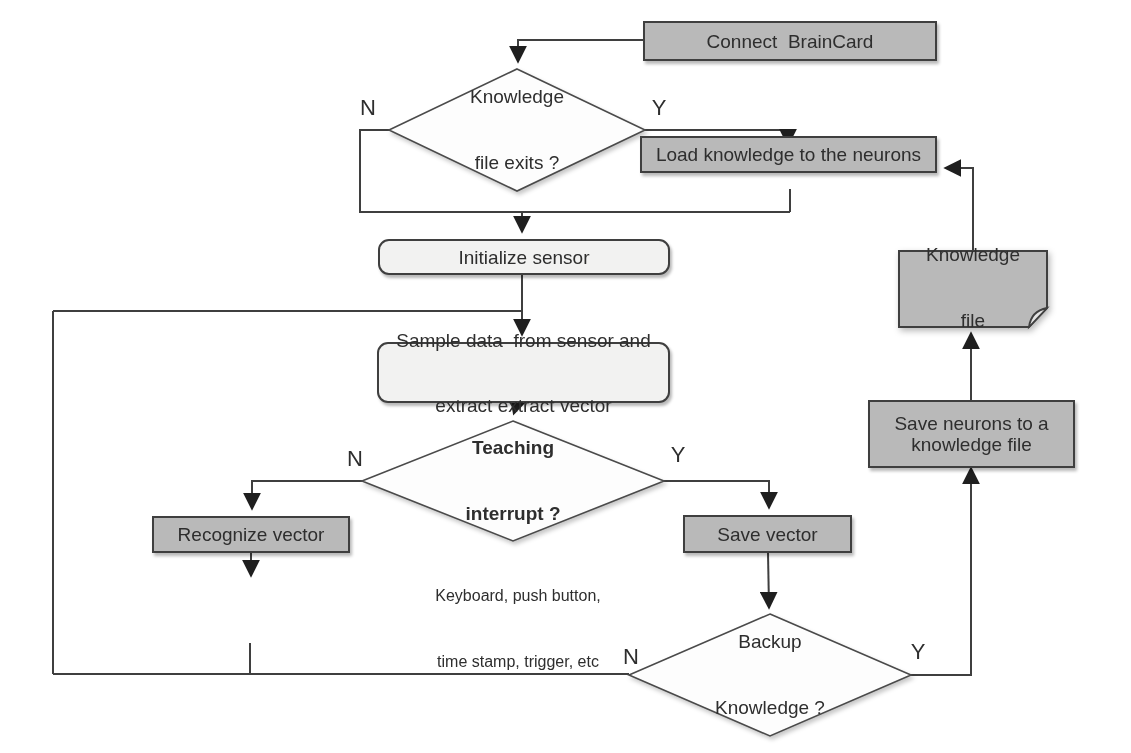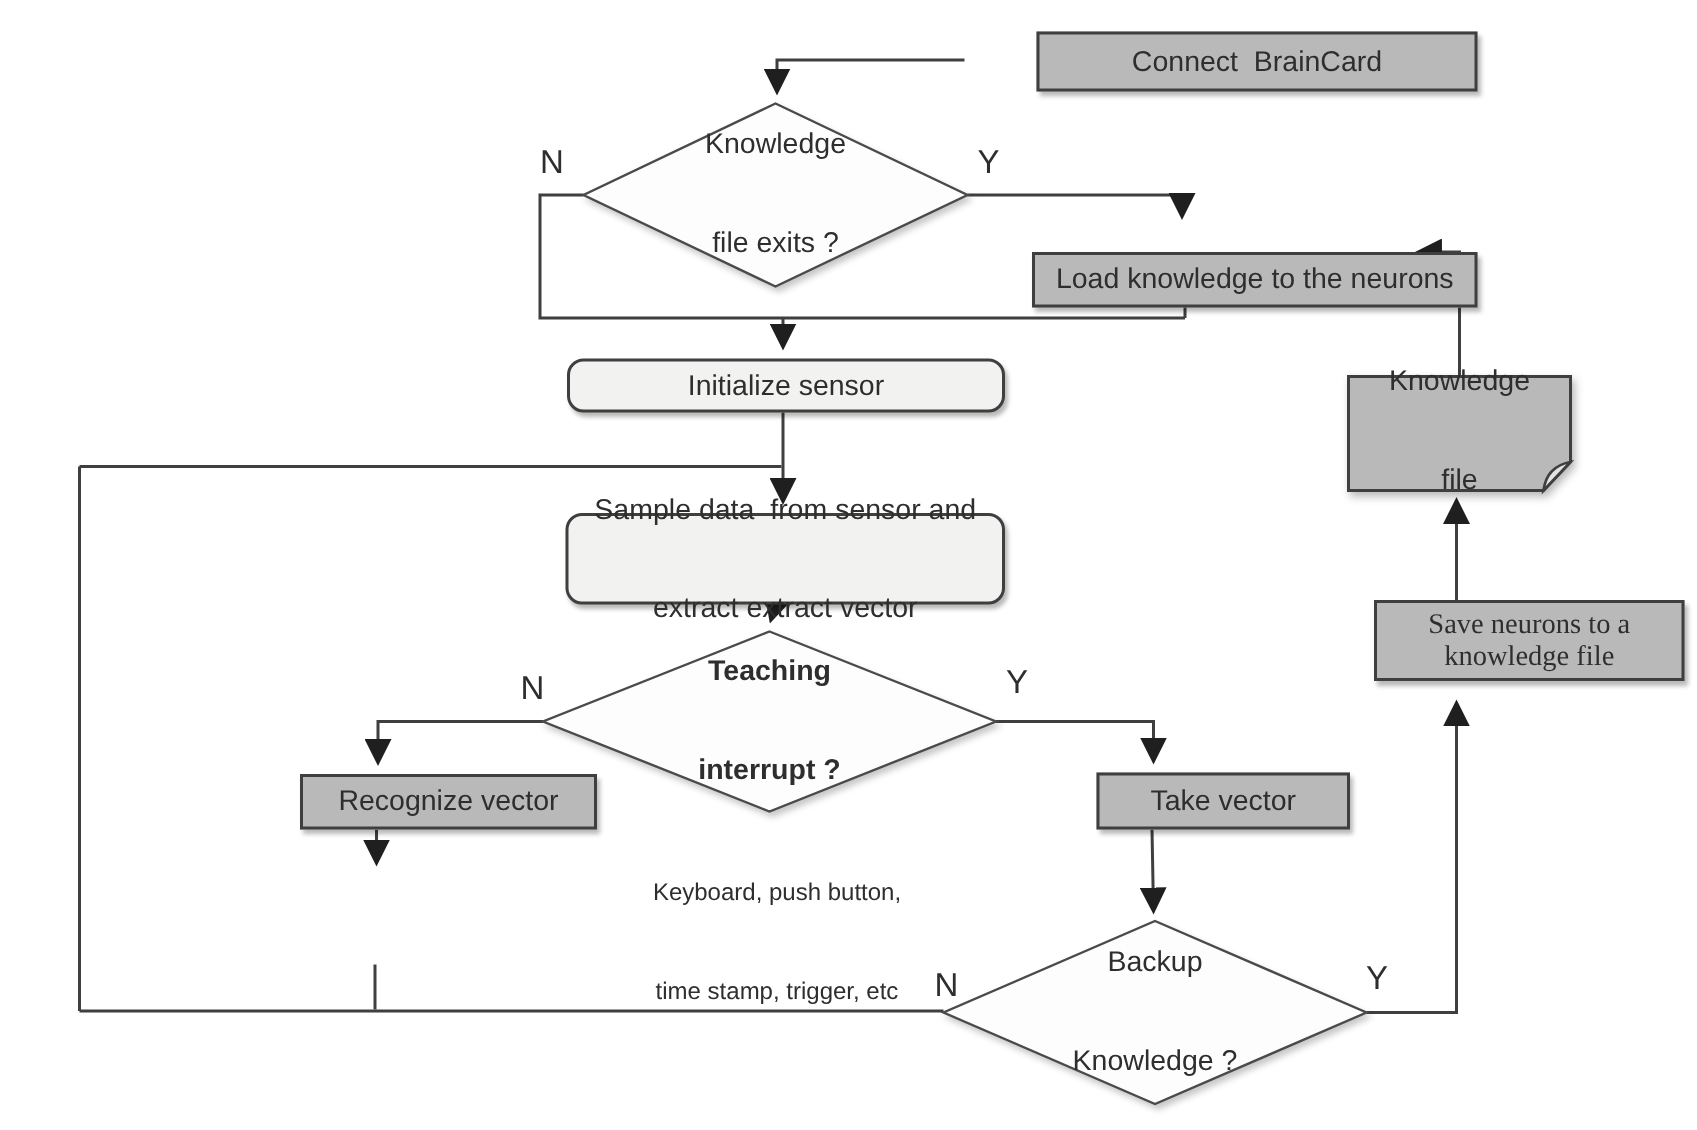--- a/index.html
+++ b/index.html
@@ -20,21 +20,21 @@
     display: flex;
     flex-direction: column;
     align-items: center;
     justify-content: center;
     text-align: center;
     font-size: 19px;
     line-height: 21px;
     box-shadow: 2px 3px 3px rgba(0,0,0,0.28);
   }
   .node .line { white-space: pre; }
-  .node.dark  { background: #b9b9b9; margin-left: 48px; }
+  .node.dark  { background: #b9b9b9; }
   .node.light { background: #f2f2f1; border-radius: 11px; }
   .diamond-label {
     position: absolute;
     transform: translate(-50%, -50%);
     text-align: center;
     font-size: 19px;
     line-height: 22px;
     white-space: pre;
     pointer-events: none;
   }
@@ -104,43 +104,43 @@
     <g style="filter: drop-shadow(2px 3px 3px rgba(0,0,0,0.28));">
       <path d="M899,251 H1047 V308 L1029,327 H899 Z" fill="#b9b9b9" stroke="#3f3f3f" stroke-width="2"></path>
       <path d="M1047,308 L1029,327 Q1031,311 1047,308 Z" fill="#e3e3e3" stroke="#3f3f3f" stroke-width="1.8"></path>
     </g>
   </svg>
 
   <div class="node dark" style="left:643px; top:21px; width:294px; height:40px;">
     <div class="line">Connect  BrainCard</div>
   </div>
 
-  <div class="node dark" style="left:640px; top:168px; width:297px; height:37px;">
+  <div class="node dark" style="left:640px; top:136px; width:297px; height:37px;">
     <div class="line">Load knowledge to the neurons</div>
   </div>
 
   <div class="node light" style="left:378px; top:239px; width:292px; height:36px;">
     <div class="line">Initialize sensor</div>
   </div>
 
   <div class="node light" style="left:377px; top:342px; width:293px; height:61px;gap:44px;">
     <div class="line">Sample data  from sensor and</div>
     <div class="line">extract extract vector</div>
   </div>
 
   <div class="node dark" style="left:152px; top:516px; width:198px; height:37px;">
     <div class="line">Recognize vector</div>
   </div>
 
 
   <div class="node dark" style="left:683px; top:515px; width:169px; height:38px;">
-    <div class="line">Take vector</div>
+    <div class="line">Save vector</div>
   </div>
 
-  <div class="node dark" style="left:868px; top:400px; width:207px; height:54px;font-family:Liberation Serif, serif;">
+  <div class="node dark" style="left:868px; top:400px; width:207px; height:68px;">
     <div class="line">Save neurons to a</div>
     <div class="line">knowledge file</div>
   </div>
 
   <div class="diamond-label" style="left:517px; top:130px;">
     <div>Knowledge</div>
     <div>file exits ?</div>
   </div>
 
   <div class="diamond-label" style="left:513px; top:481px;font-weight:bold;">

